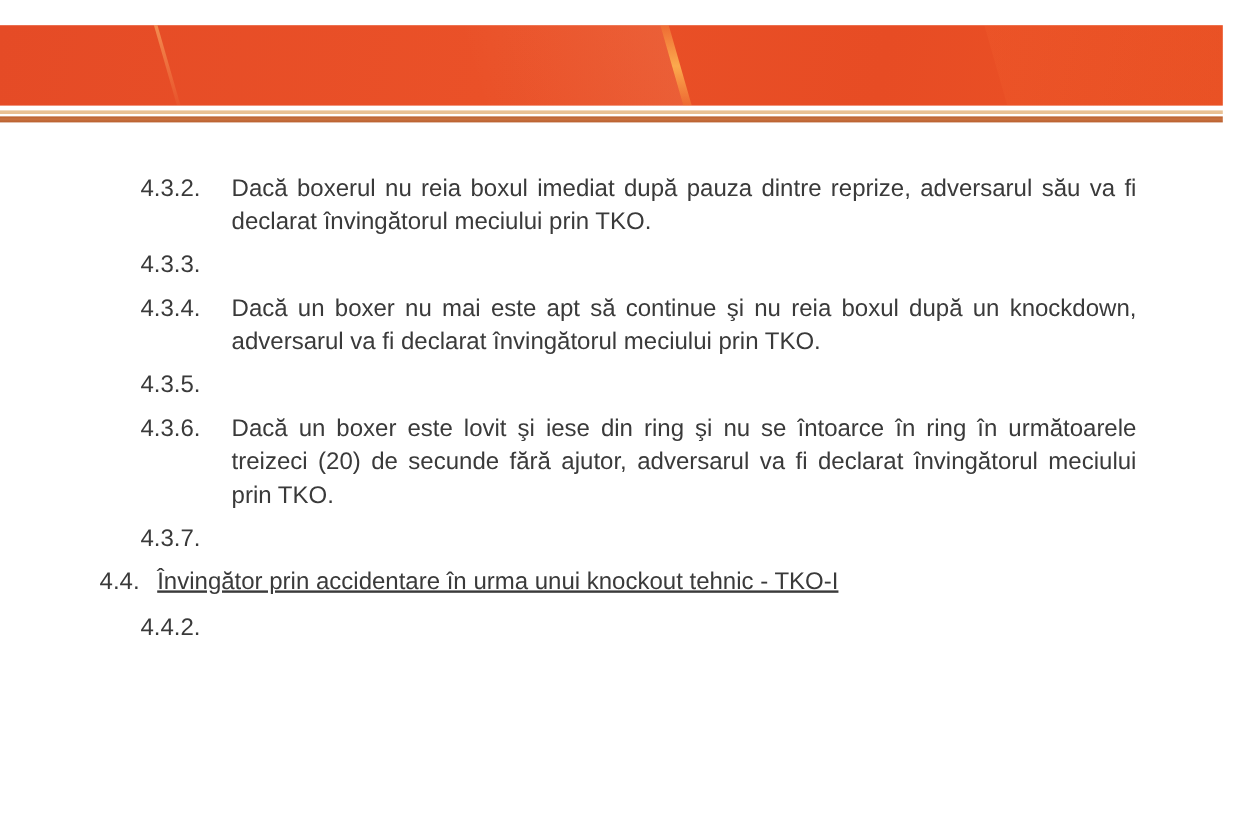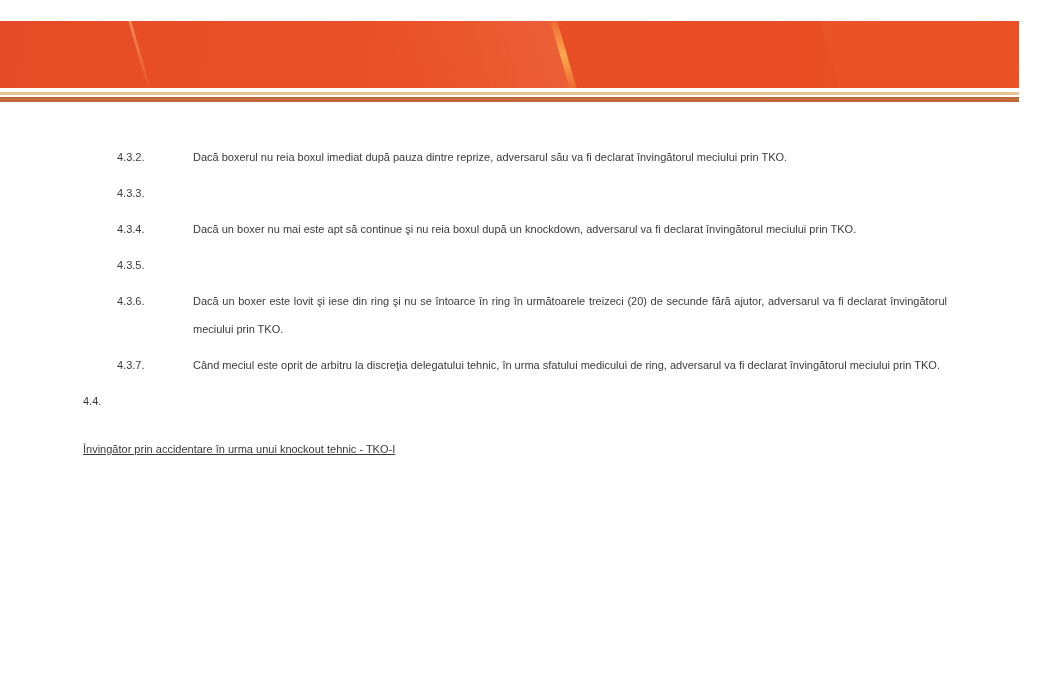--- a/index.html
+++ b/index.html
@@ -59,41 +59,40 @@
   .sep-thick {
     width: 1019px;
     height: 5px;
     margin-top: 2px;
     background: linear-gradient(to bottom, #b9602f, var(--sep-thick, #c97241) 45%, #b9602f);
   }
 
   
   .content {
     margin-top: 41px;
-    font-size: 11px;
+    font-size: 20px;
     line-height: 28px;
   }
   .item {
     display: flex;
     padding-left: 117px;
     margin-bottom: 8px;
   }
   .item .num {
     flex: 0 0 76px;
     width: 76px;
   }
   .item .txt {
     width: 754px;
     text-align: justify;
   }
   .heading {
     display: flex;
     padding-left: 83px;
     margin-bottom: 10px;
-    flex-direction: column;
   }
   .heading .num {
     flex: 0 0 48px;
     width: 48px;
   }
   .heading .txt {
     width: 840px;
     text-decoration: underline;
   }
 </style>
@@ -132,25 +131,25 @@
     <span class="num">4.3.5.</span>
   </div>
 
   <div class="item">
     <span class="num">4.3.6.</span>
     <span class="txt">Dacă un boxer este lovit şi iese din ring şi nu se întoarce în ring în următoarele treizeci (20) de secunde fără ajutor, adversarul va fi declarat învingătorul meciului prin TKO.</span>
   </div>
 
   <div class="item">
     <span class="num">4.3.7.</span>
-    <span class="txt">Când meciul este oprit de arbitru la discreţia delegatului tehnic, în urma sfatului medicului de ring, adversarul va fi declarat învingătorul meciului prin TKO.</span>
   </div>
 
   <div class="heading">
     <span class="num">4.4.</span>
     <span class="txt">Învingător prin accidentare în urma unui knockout tehnic - TKO-I</span>
   </div>
 
 
   <div class="item">
+    <span class="num">4.4.2.</span>
   </div>
 
 </div>
 
 </body></html>

